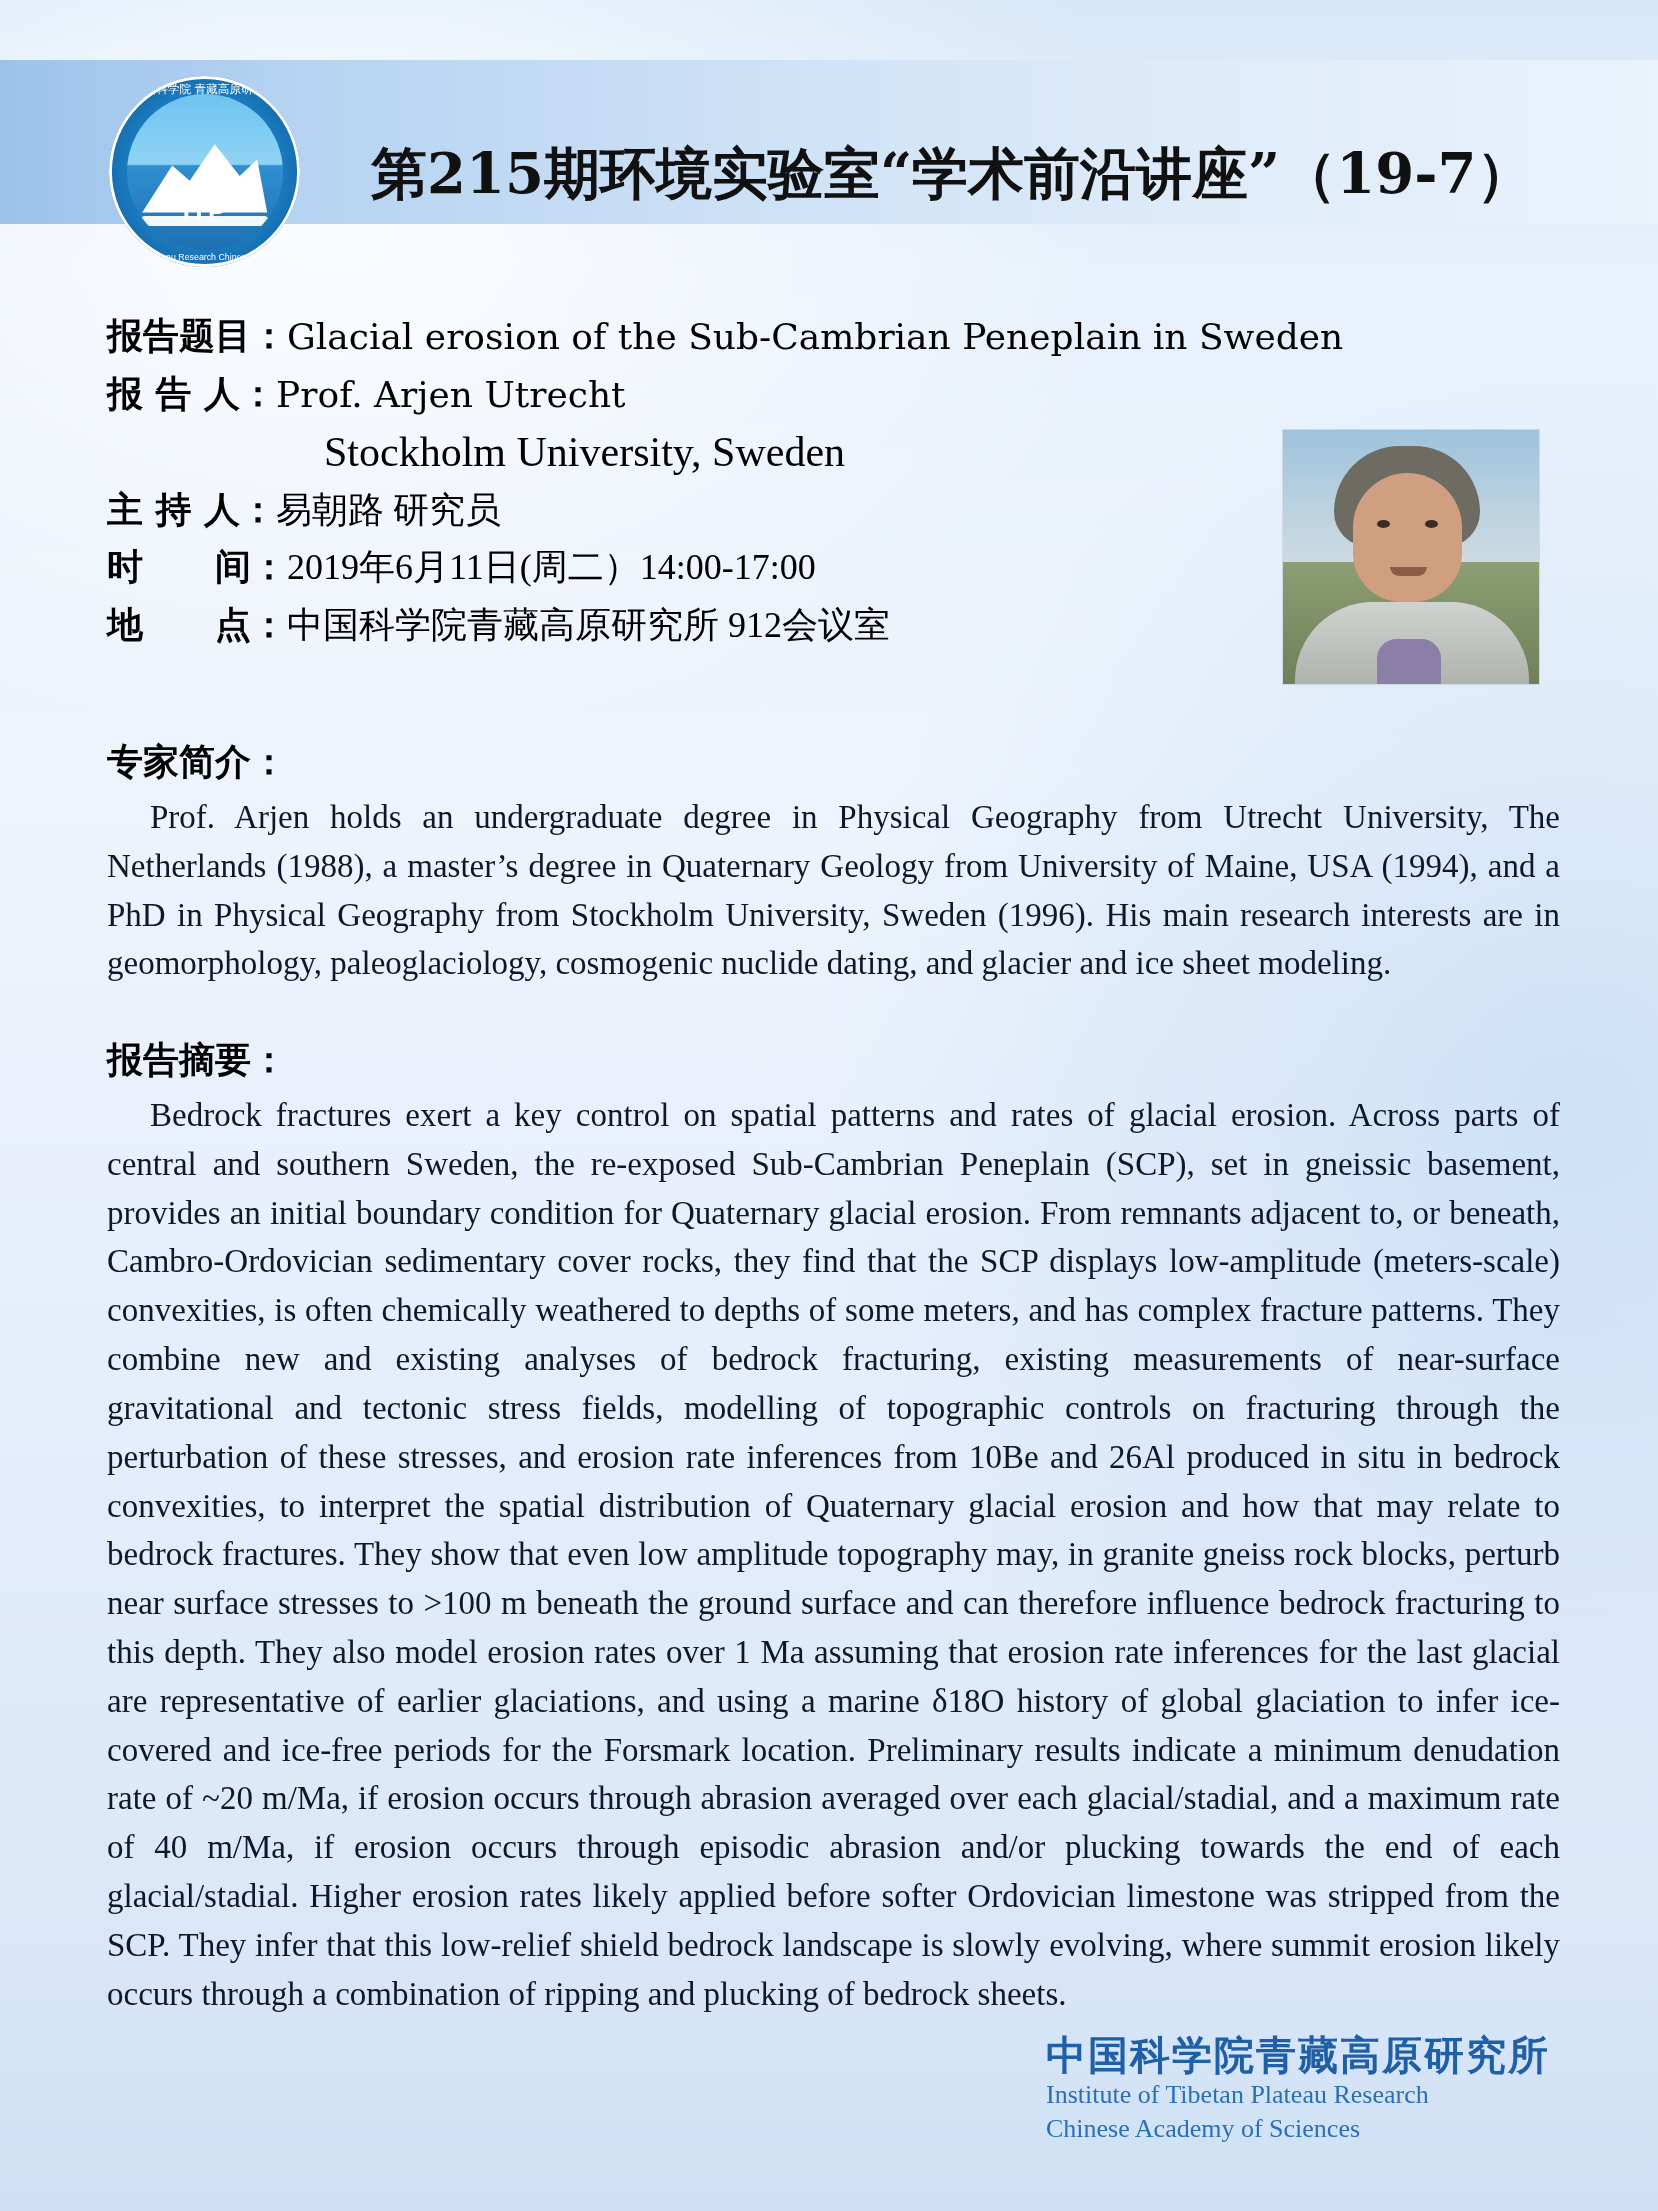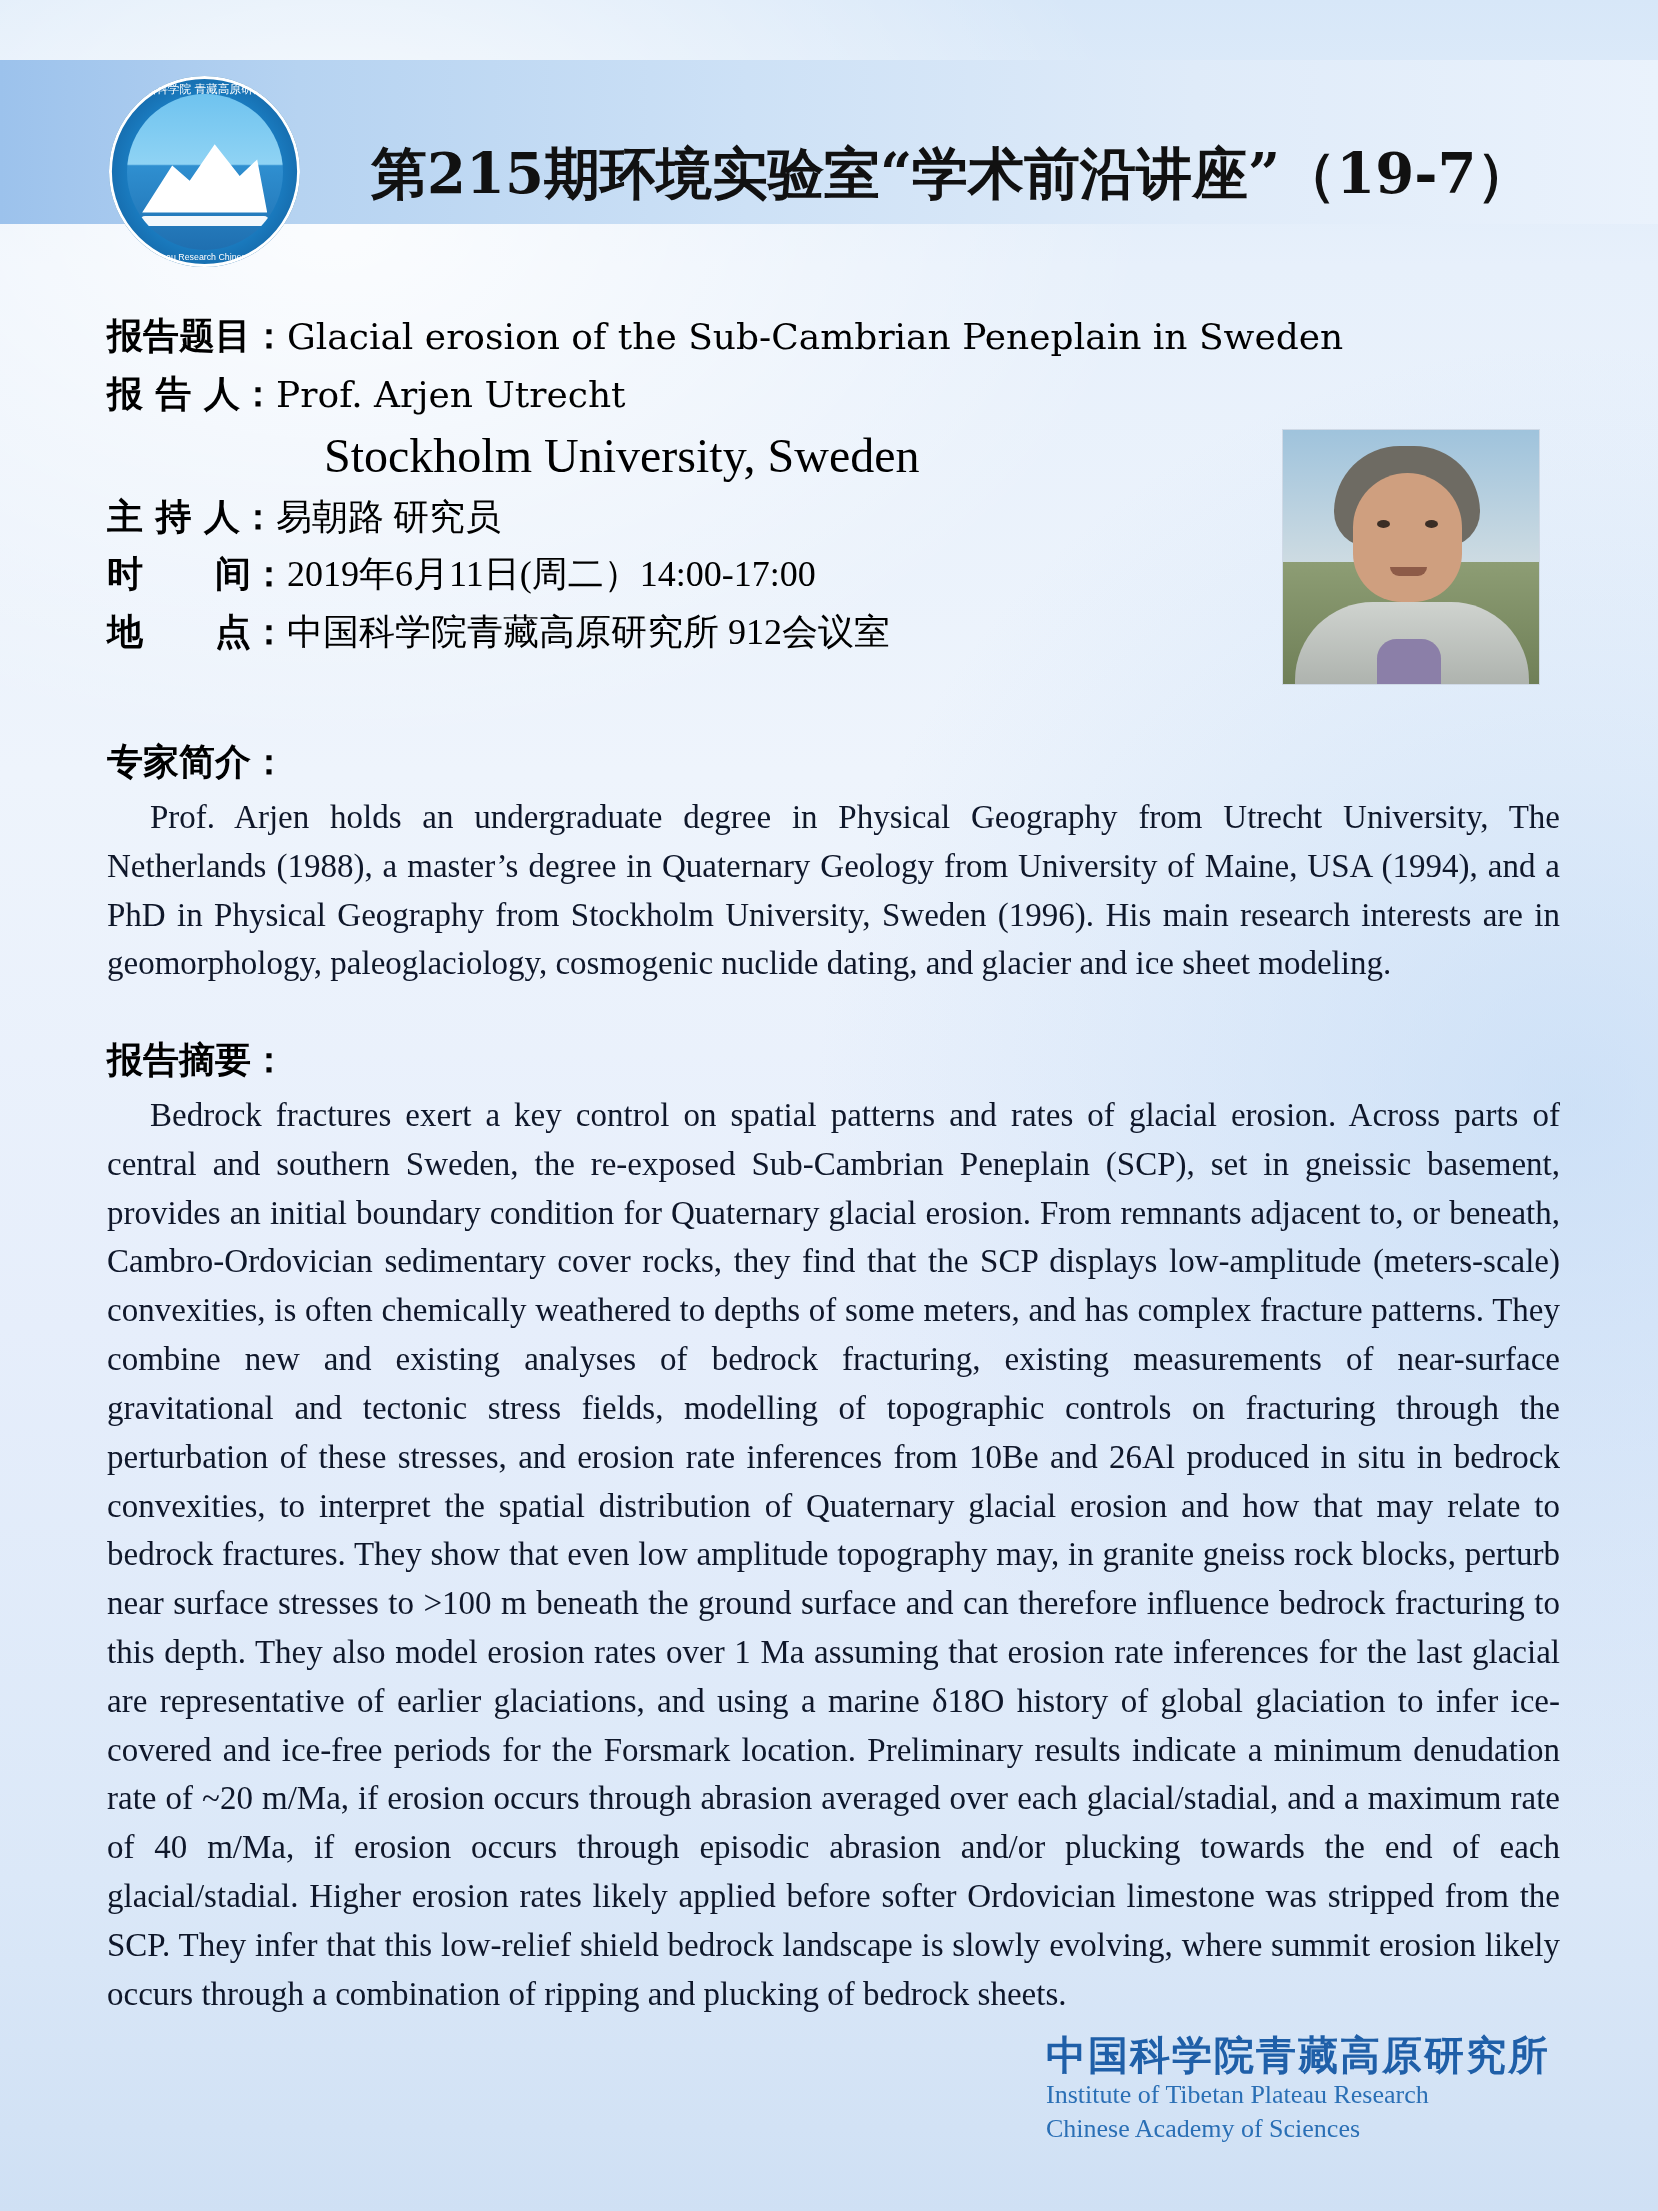--- a/index.html
+++ b/index.html
@@ -80,21 +80,21 @@
   .logo-wave {
     position: absolute;
     left: 13.7px; bottom: 23.4px;
     width: 129px; height: 9.8px;
     background: #ffffff;
     border-radius: 5.9px;
     opacity: .95;
   }
   .logo-itp {
     position: absolute;
-    left: 0; bottom: 32px;
+    left: 0; bottom: 23px;
     width: 156px;
     text-align: center;
     color: #ffffff;
     font-size: 26px;
     font-weight: bold;
     letter-spacing: 1px;
     font-family: "Liberation Sans", sans-serif;
   }
   .logo-ring-text {
     position: absolute;
@@ -150,21 +150,21 @@
     color: #000000;
   }
   .value.bold {
     font-weight: normal;
     font-family: "DejaVu Serif", "Liberation Serif", serif;
   }
   .line-affil {
     margin-left: 217px;
     margin-top: 9px;
     margin-bottom: 9.8px;
-    font-size: 48px;
+    font-size: 42px;
     font-family: "Liberation Serif", serif;
   }
 
   .portrait {
     position: absolute;
     right: 119px;
     top: 429px;
     width: 256px;
     height: 254px;
     border: 1px solid #cfd9e6;

